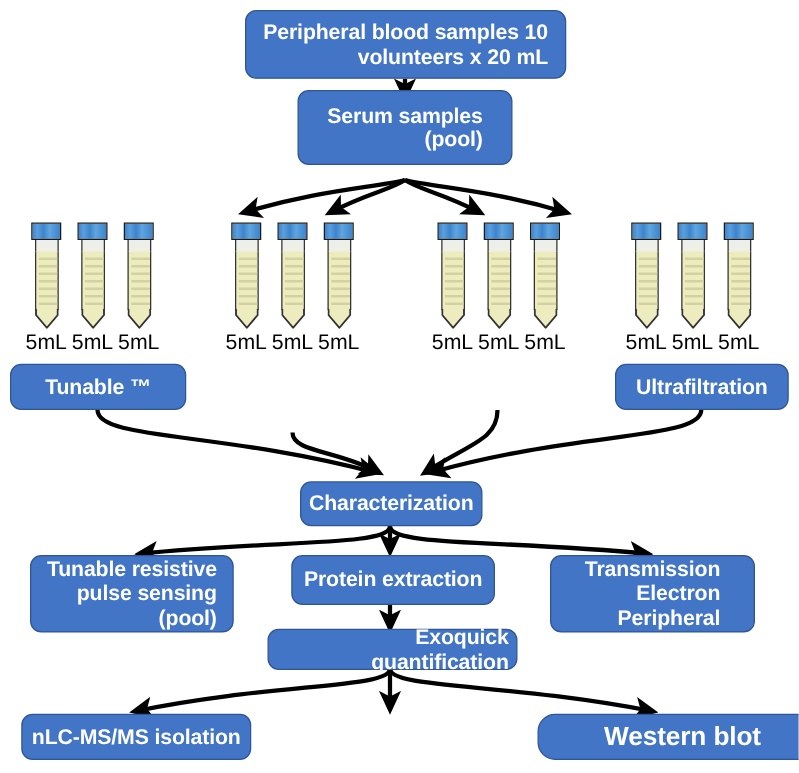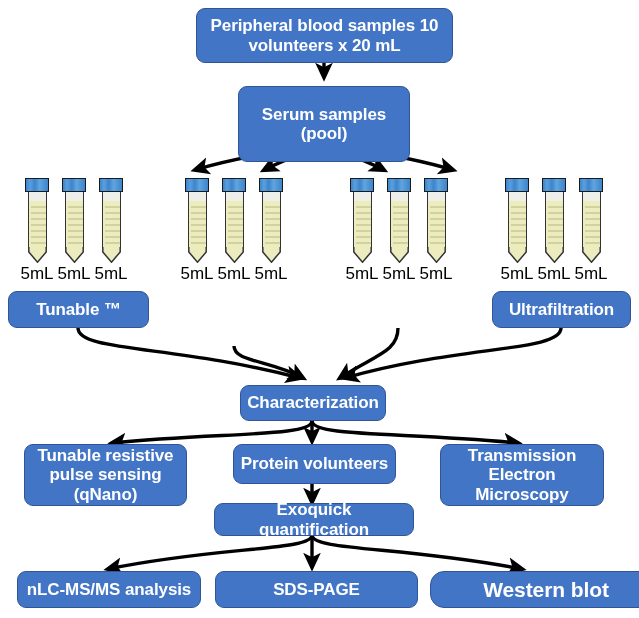--- a/index.html
+++ b/index.html
@@ -14,21 +14,21 @@
     position:absolute;
     box-sizing:border-box;
     background:#4275C5;
     border:1px solid #2F5596;
     border-radius:9px;
     color:#ffffff;
     font-weight:bold;
     display:flex;
     align-items:center;
     justify-content:center;
-    text-align:center;
+    text-align:right;
     line-height:1.12;
     letter-spacing:-0.1px;
     white-space:pre-line;
     padding:2px 6px;
   }
   .lbl5{
     position:absolute;
     color:#000000;
     font-size:17px;
     font-weight:normal;
@@ -94,21 +94,21 @@
 
       <path d="M312,535 C312,551 220,546 108,569"></path>
       <path d="M312,535 L312,567"></path>
       <path d="M312,535 C312,551 404,546 522,569"></path>
     </g>
   </svg>
 
   <div class="box" style="left:196px;top:8px;width:257px;height:55px;font-size:17px;">Peripheral blood samples 10
 volunteers x 20 mL</div>
 
-  <div class="box" style="left:238px;top:86px;width:172px;height:76px;font-size:17px;">Serum samples
+  <div class="box" style="left:238px;top:72px;width:172px;height:60px;font-size:17px;">Serum samples
 (pool)</div>
 
   <div class="tube" style="left:25px;top:178px;">
     <div class="cap"></div>
     <div class="neck"></div>
     <div class="body">
       <i style="top:5px"></i>
         <i style="top:11px"></i>
         <i style="top:17px"></i>
         <i style="top:23px"></i>
@@ -336,25 +336,24 @@
   <div class="lbl5" style="left:530px;top:265px;width:48px;">5mL</div>
   <div class="lbl5" style="left:567px;top:265px;width:48px;">5mL</div>
 
   <div class="box" style="left:8px;top:291px;width:141px;height:37px;font-size:17px;">Tunable ™</div>
   <div class="box" style="left:240px;top:385px;width:146px;height:36px;font-size:17px;">Characterization</div>
 
   <div class="box" style="left:492px;top:291px;width:139px;height:37px;font-size:17px;">Ultrafiltration</div>
 
   <div class="box" style="left:24px;top:444px;width:163px;height:62px;font-size:17px;">Tunable resistive
 pulse sensing
-(qNano)</div>
-  <div class="box" style="left:233px;top:444px;width:163px;height:40px;font-size:17px;">Protein volunteers</div>
+(pool)</div>
+  <div class="box" style="left:233px;top:444px;width:163px;height:40px;font-size:17px;">Protein extraction</div>
   <div class="box" style="left:440px;top:444px;width:164px;height:62px;font-size:17px;">Transmission
 Electron
-Microscopy</div>
+Peripheral</div>
 
   <div class="box" style="left:214px;top:503px;width:200px;height:33px;font-size:17px;">Exoquick quantification</div>
 
-  <div class="box" style="left:17px;top:571px;width:184px;height:37px;font-size:17px;">nLC-MS/MS analysis</div>
-  <div class="box" style="left:215px;top:571px;width:203px;height:37px;font-size:17px;">SDS-PAGE</div>
+  <div class="box" style="left:17px;top:571px;width:184px;height:37px;font-size:17px;">nLC-MS/MS isolation</div>
   <div class="box" style="left:430px;top:571px;width:232px;height:37px;font-size:21px;border-radius:14px;">Western blot</div>
 
 </div>
 
 </body></html>

